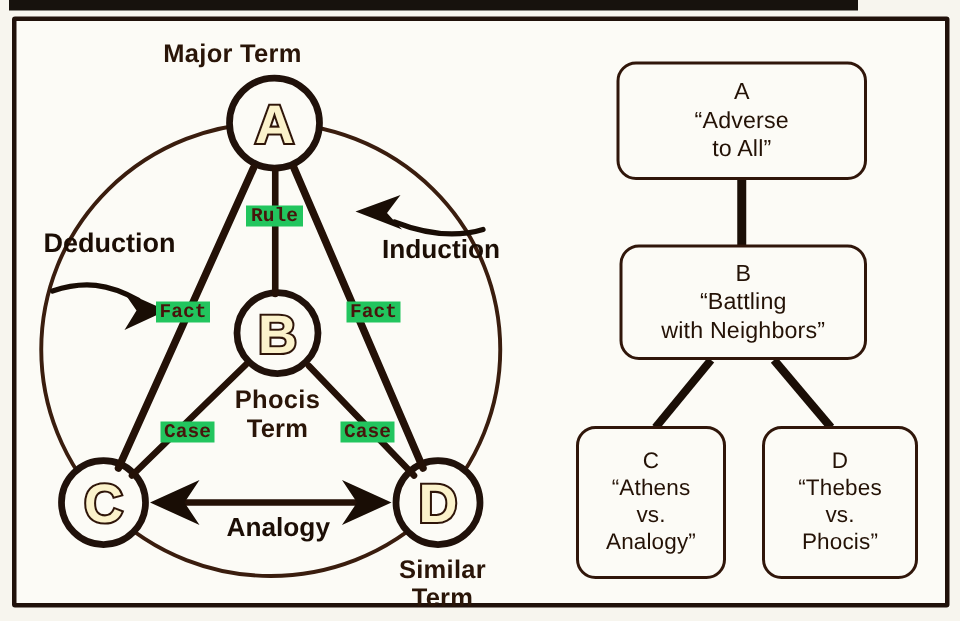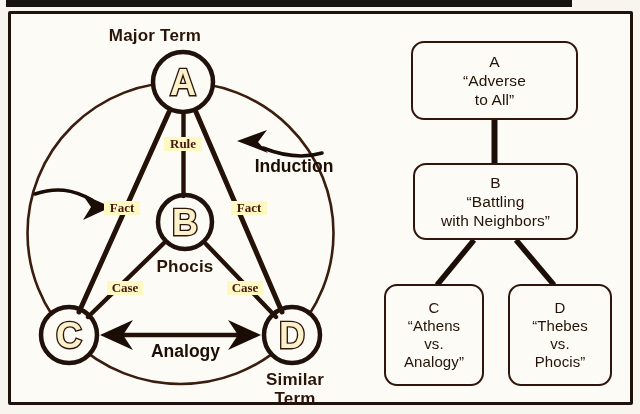--- a/index.html
+++ b/index.html
@@ -22,22 +22,22 @@
   .term { font-size:17px; font-weight:600; color:#2a1508; letter-spacing:.2px; }
   .major-term   { left:100px; top:27px;  width:110px; }
   .middle-term  { left:145px; top:257px; width:80px; line-height:19px; }
   .minor-term   { left:20px;  top:371px; width:100px; }
   .similar-term { left:244px; top:371px; width:102px; }
   .bold-lbl { font-weight:700; color:#1c0e05; }
   .deduction { left:18px;  top:153px; width:110px; font-size:18px; }
   .induction { left:247px; top:157px; width:94px;  font-size:17.5px;text-align:center; }
   .analogy   { left:143px; top:342px; width:85px;  font-size:17.5px; }
   .edge-lbl {
-    font-family:Liberation Serif, serif; font-size:13px; font-weight:700;
-    color:#47150c; background:#fef9c3; padding:0 2px;
+    font-family:Liberation Mono, monospace; font-size:13px; font-weight:700;
+    color:#47150c; background:#22c55e; padding:0 2px;
   }
   .rule       { left:164px; top:137px; width:38px; }
   .fact-left  { left:104px; top:201px; width:36px; }
   .fact-right { left:231px; top:201px; width:36px; }
   .case-left  { left:107px; top:281px; width:36px; }
   .case-right { left:227px; top:281px; width:36px; }
 
   
   .arc   { fill:none; stroke:#3a1d0e; stroke-width:2.6; }
   .node  { fill:#fcfbf6; stroke:#20110a; stroke-width:4.5; }
@@ -102,23 +102,25 @@
     <text class="node-letter" x="292" y="348">D</text>
 
     <line class="tree-link" x1="494.5" y1="119" x2="494.5" y2="165" stroke-width="6"></line>
     <line class="tree-link" x1="474" y1="240" x2="437" y2="285" stroke-width="5.5"></line>
     <line class="tree-link" x1="516" y1="240" x2="554" y2="285" stroke-width="5.5"></line>
   </svg>
 
   <div class="lbl term major-term">Major Term</div>
   <div class="lbl term middle-term">
     <div>Phocis</div>
+    <div>Term</div>
   </div>
   <div class="lbl term similar-term">Similar Term</div>
 
+  <div class="lbl bold-lbl deduction">Deduction</div>
   <div class="lbl bold-lbl induction">Induction</div>
   <div class="lbl bold-lbl analogy">Analogy</div>
 
   <div class="lbl edge-lbl rule">Rule</div>
   <div class="lbl edge-lbl fact-left">Fact</div>
   <div class="lbl edge-lbl fact-right">Fact</div>
   <div class="lbl edge-lbl case-left">Case</div>
   <div class="lbl edge-lbl case-right">Case</div>
 
   <div class="tbox tbox-a">

